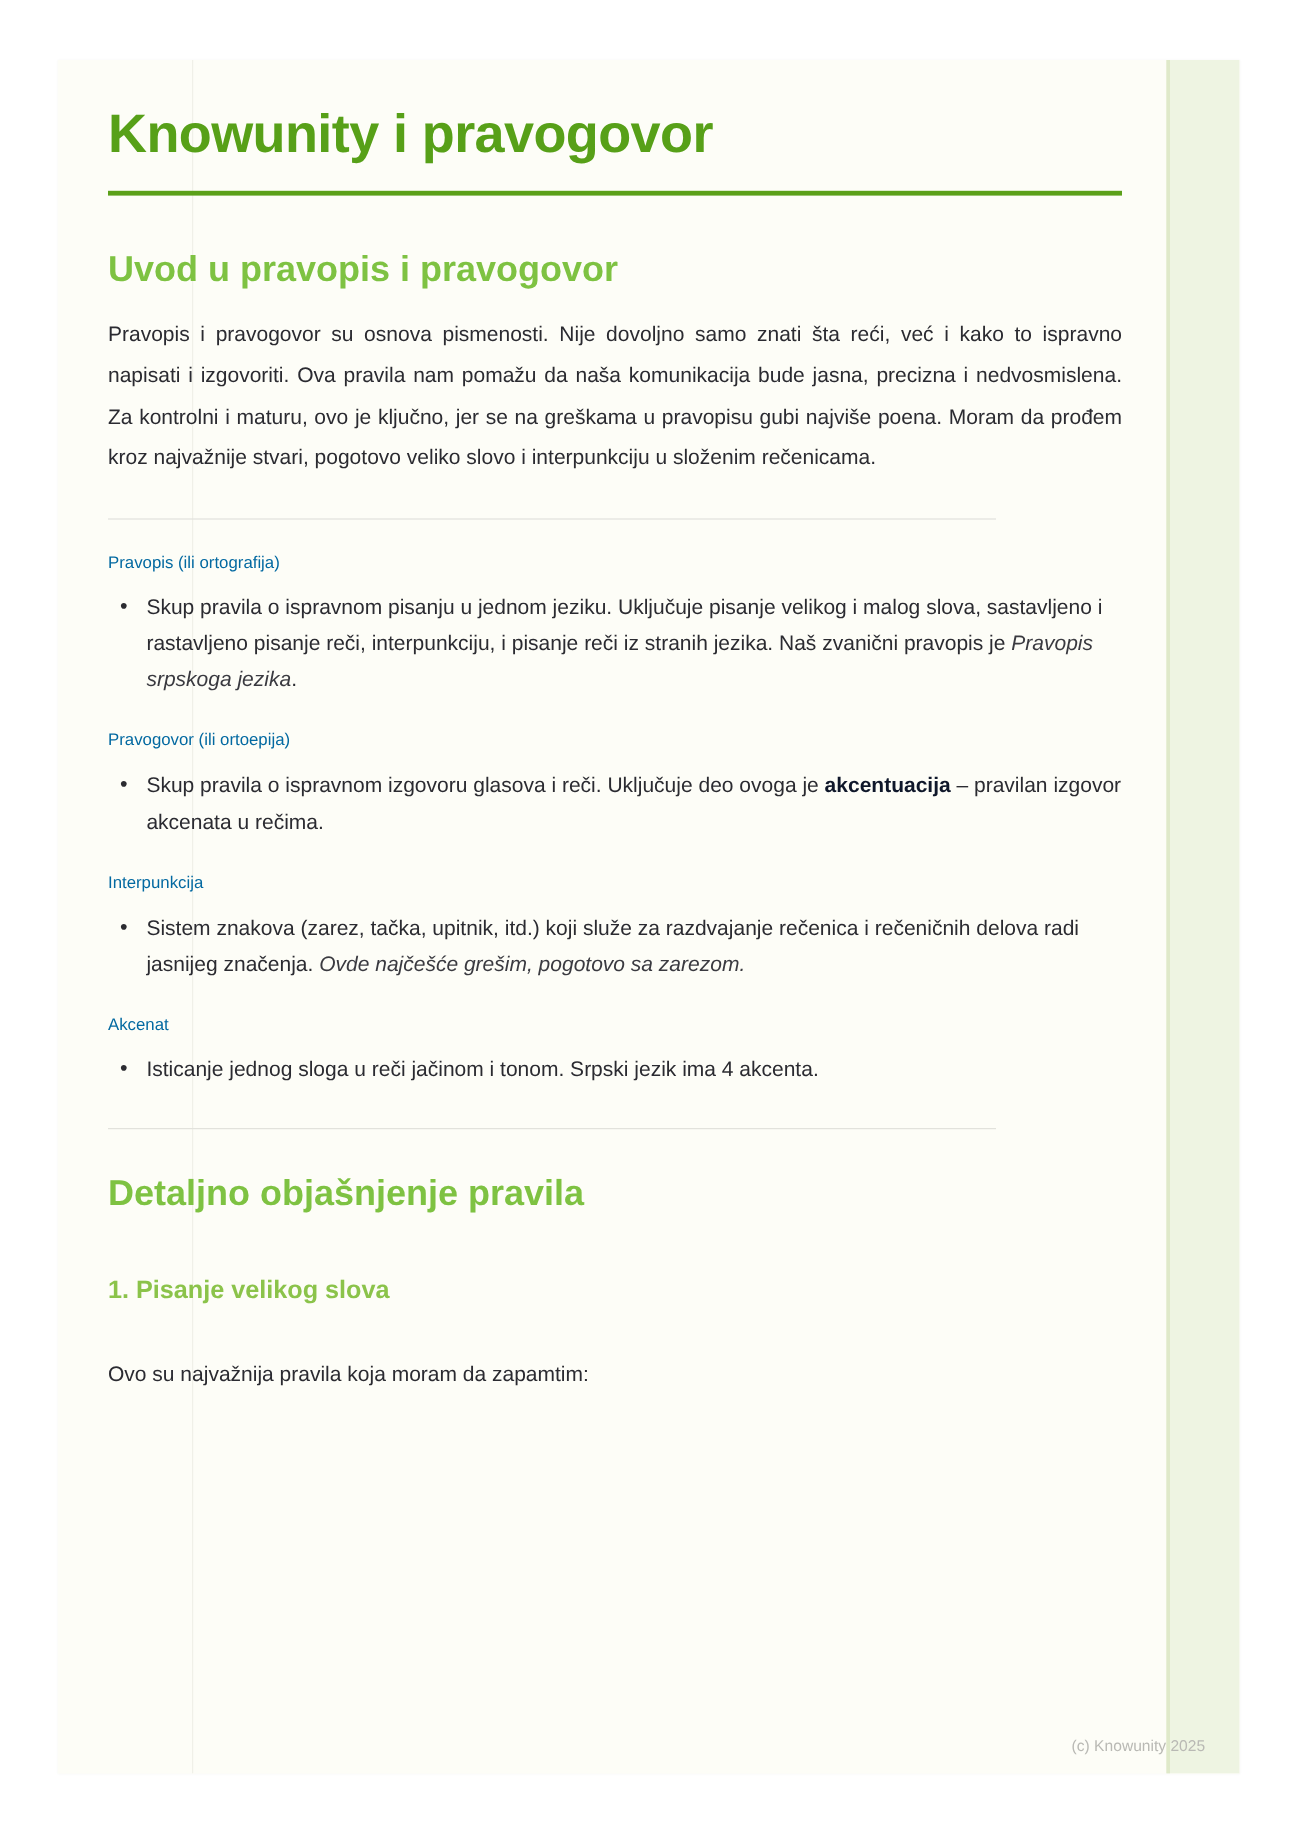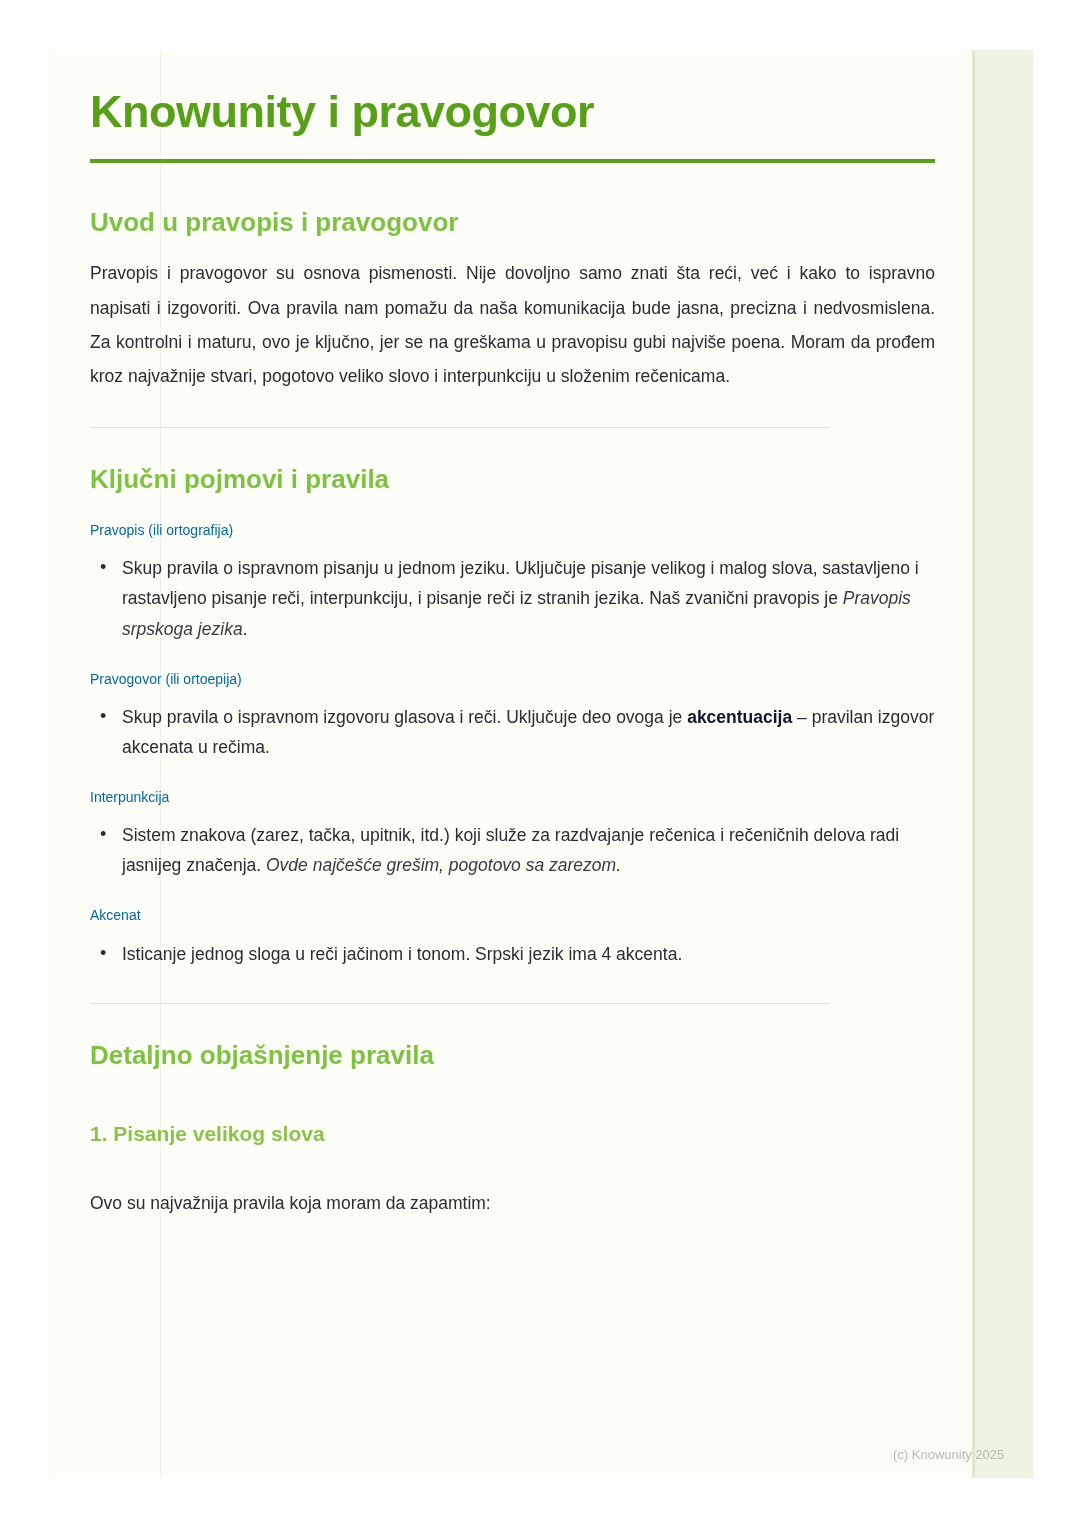--- a/index.html
+++ b/index.html
@@ -67,21 +67,21 @@
   .title-rule {
     margin-top: 24px;
     width: 845px;
     height: 4px;
     background: #5ba019;
   }
 
   h2.section-heading {
     margin: 0;
     padding-top: 44px;
-    font-size: 26px;
+    font-size: 30px;
     line-height: 1.2;
     font-weight: 700;
     color: #7ec242;
   }
 
   h2.section-heading.tight {
     padding-top: 36px;
   }
 
   h3.sub-heading {
@@ -169,21 +169,20 @@
   <div class="content">
 
     <h1 class="doc-title">Knowunity i pravogovor</h1>
     <div class="title-rule"></div>
 
     <h2 class="section-heading">Uvod u pravopis i pravogovor</h2>
     <p class="body-text">Pravopis i pravogovor su osnova pismenosti. Nije dovoljno samo znati šta reći, već i kako to ispravno napisati i izgovoriti. Ova pravila nam pomažu da naša komunikacija bude jasna, precizna i nedvosmislena. Za kontrolni i maturu, ovo je ključno, jer se na greškama u pravopisu gubi najviše poena. Moram da prođem kroz najvažnije stvari, pogotovo veliko slovo i interpunkciju u složenim rečenicama.</p>
 
     <div class="divider"></div>
 
-    <h2 class="section-heading tight">Ključni pojmovi i pravila</h2>
 
     <h3 class="sub-heading">Pravopis (ili ortografija)</h3>
     <ul class="bullets">
       <li><span>Skup pravila o ispravnom pisanju u jednom jeziku. Uključuje pisanje velikog i malog slova, sastavljeno i rastavljeno pisanje reči, interpunkciju, i pisanje reči iz stranih jezika. Naš zvanični pravopis je </span><i>Pravopis srpskoga jezika</i><span>.</span></li>
     </ul>
 
     <h3 class="sub-heading">Pravogovor (ili ortoepija)</h3>
     <ul class="bullets">
       <li><span>Skup pravila o ispravnom izgovoru glasova i reči. Uključuje deo ovoga je </span><b>akcentuacija</b><span> – pravilan izgovor akcenata u rečima.</span></li>
     </ul>

